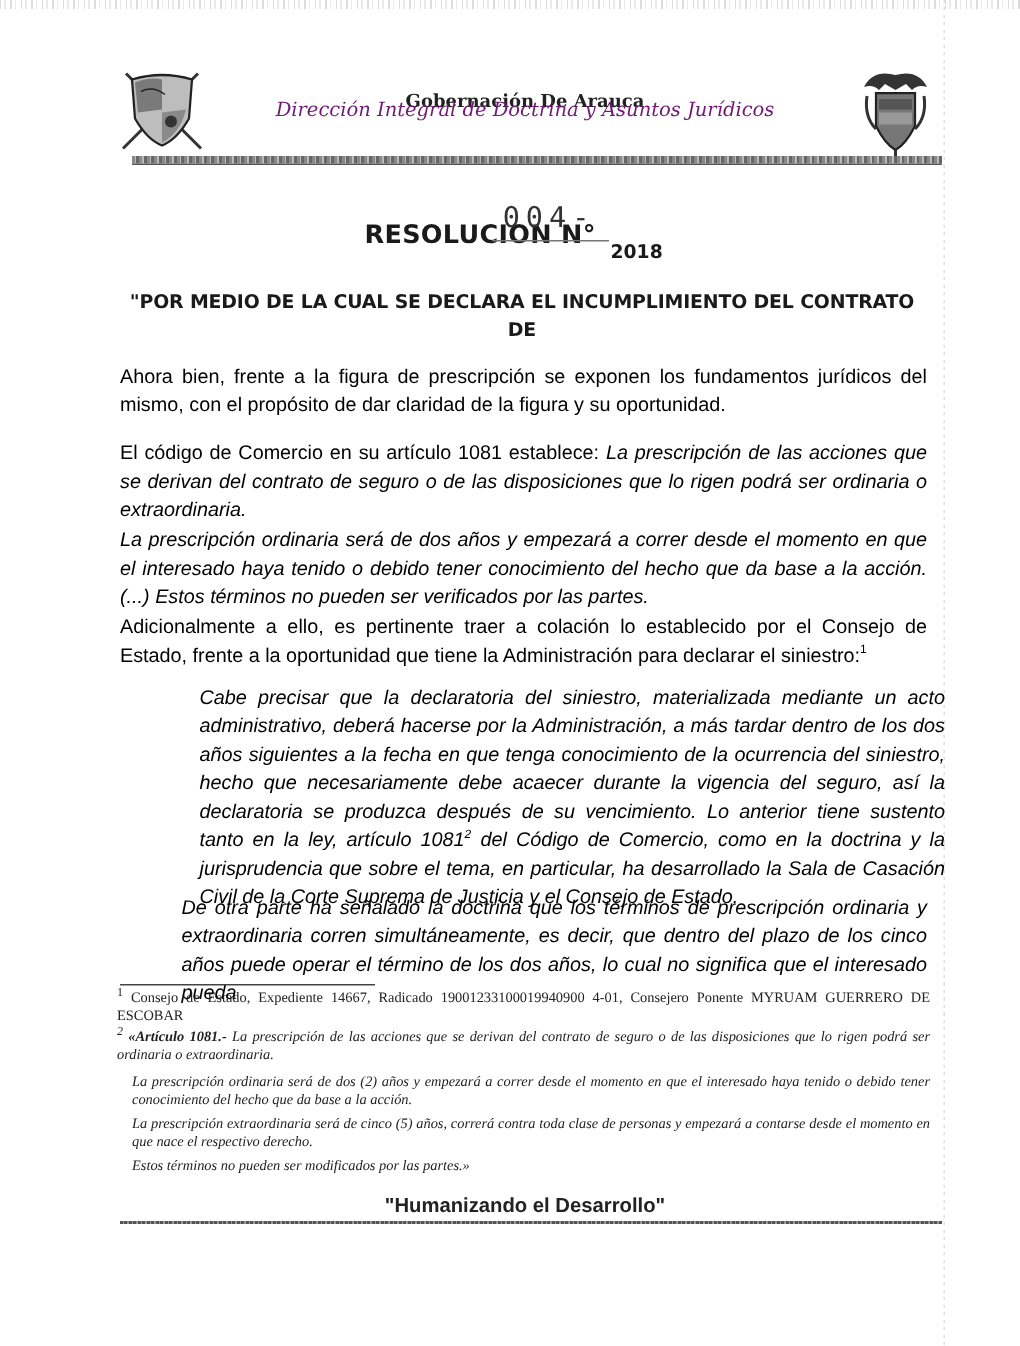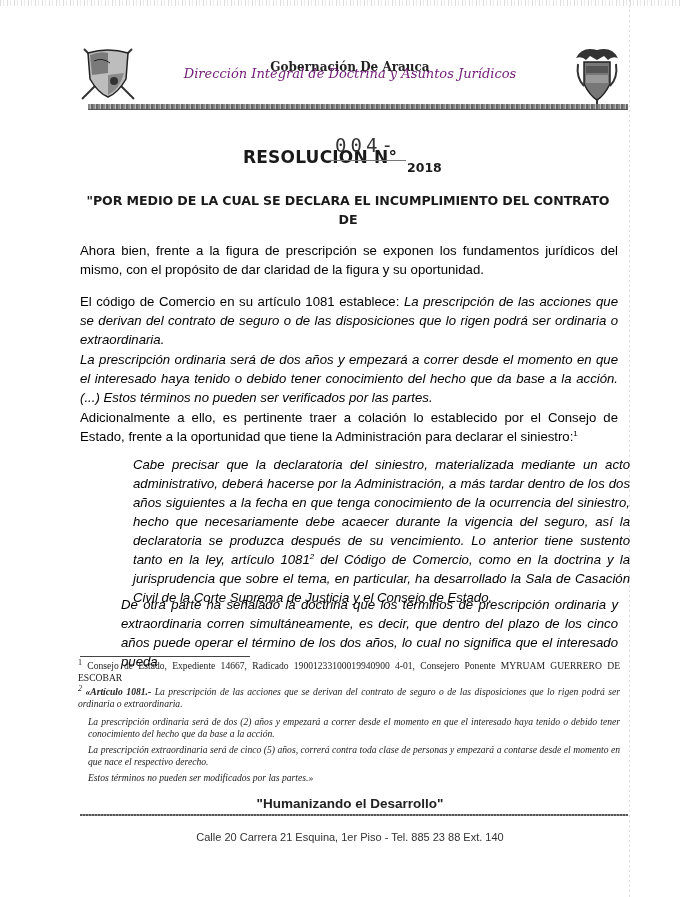--- a/index.html
+++ b/index.html
@@ -151,14 +151,13 @@
   <sup>2</sup>
   <b>«Artículo 1081.-</b><span> La prescripción de las acciones que se derivan del contrato de seguro o de las disposiciones que lo rigen podrá ser ordinaria o extraordinaria.</span>
 </div>
 <div class="fn fn3">La prescripción ordinaria será de dos (2) años y empezará a correr desde el momento en que el interesado haya tenido o debido tener conocimiento del hecho que da base a la acción.</div>
 <div class="fn fn4">La prescripción extraordinaria será de cinco (5) años, correrá contra toda clase de personas y empezará a contarse desde el momento en que nace el respectivo derecho.</div>
 <div class="fn fn5">Estos términos no pueden ser modificados por las partes.»</div>
 
 <div class="slogan">"Humanizando el Desarrollo"</div>
 <div class="footer-rule"></div>
 <div class="address">
-  <div>Calle 20 Carrera 21 Esquina, 1er Piso - Tel. 885 23 88 Ext. 140</div>
 </div>
 
 </body></html>

